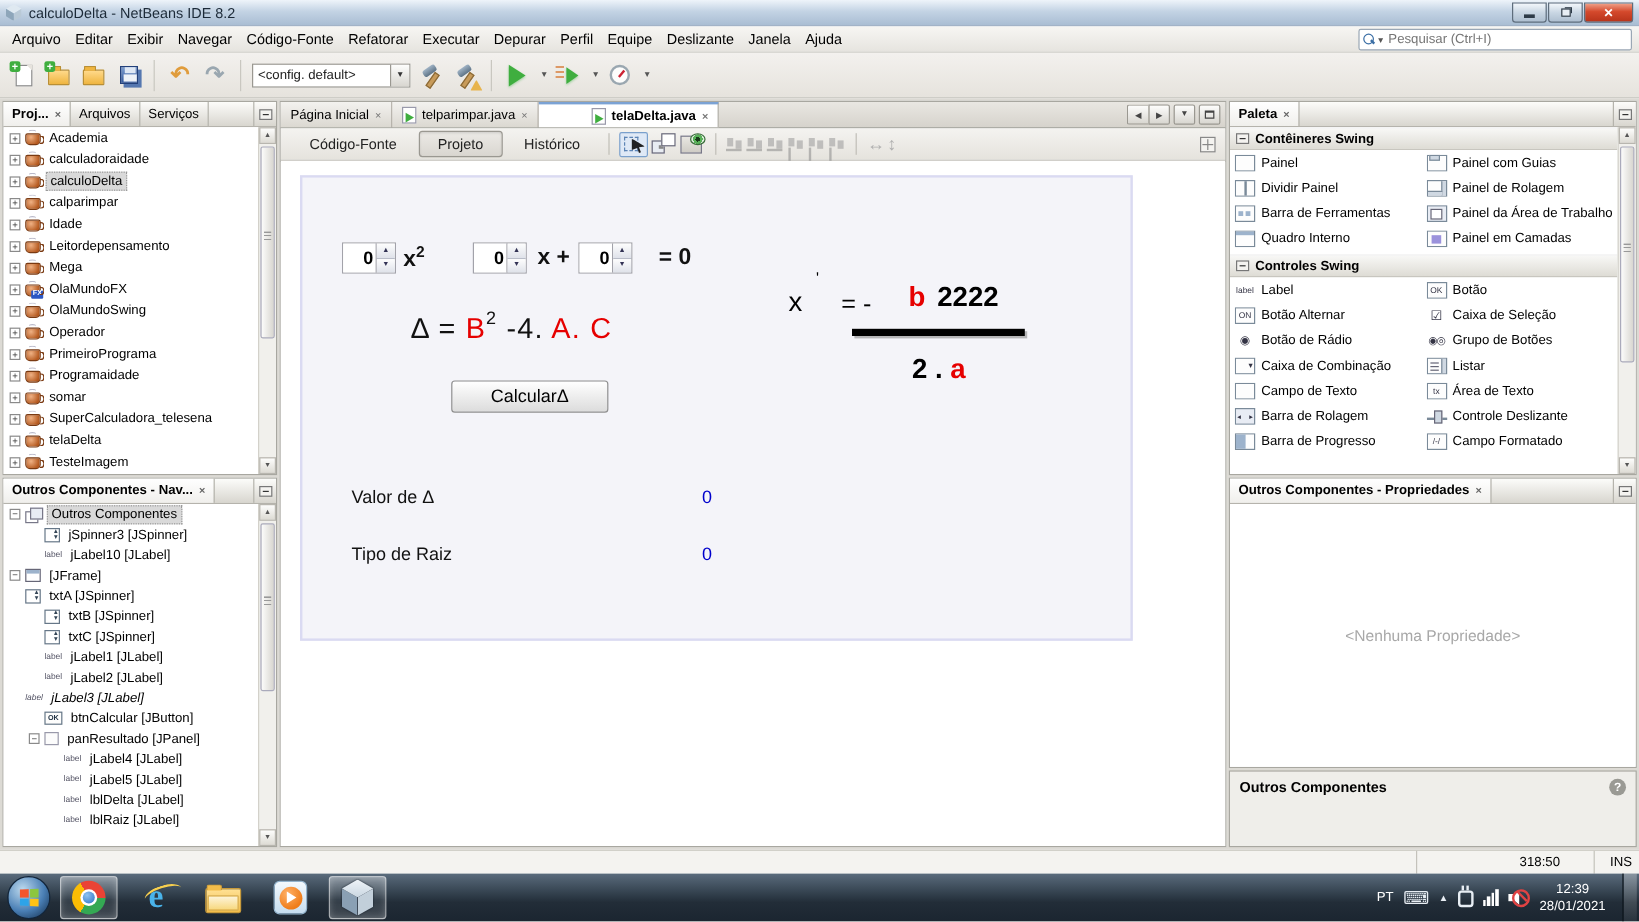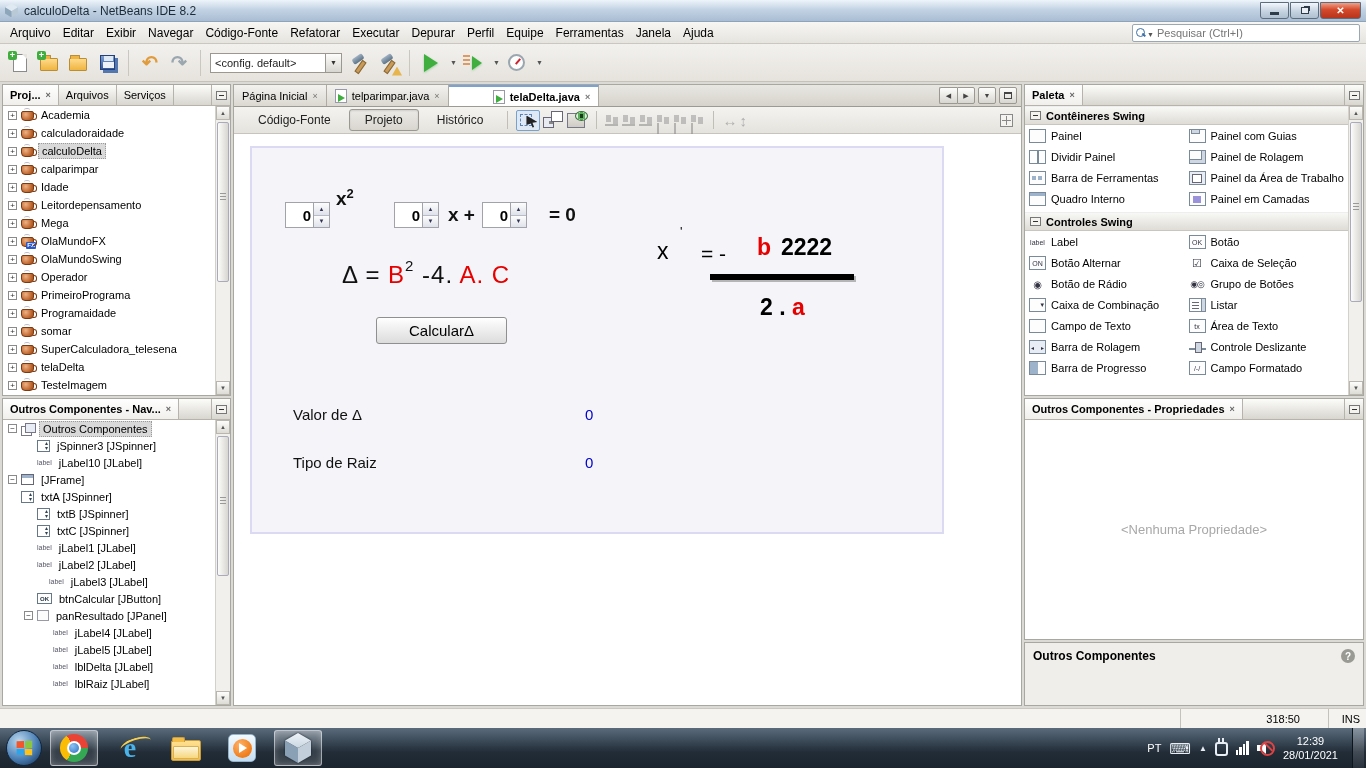--- a/index.html
+++ b/index.html
@@ -278,21 +278,21 @@
         <span class="menu-item">Arquivo</span>
         <span class="menu-item">Editar</span>
         <span class="menu-item">Exibir</span>
         <span class="menu-item">Navegar</span>
         <span class="menu-item">Código-Fonte</span>
         <span class="menu-item">Refatorar</span>
         <span class="menu-item">Executar</span>
         <span class="menu-item">Depurar</span>
         <span class="menu-item">Perfil</span>
         <span class="menu-item">Equipe</span>
-        <span class="menu-item">Ferramentas</span>
+        <span class="menu-item">Deslizante</span>
         <span class="menu-item">Janela</span>
         <span class="menu-item">Ajuda</span>
       </span>
     <span class="searchbox">
       <span class="mag"></span>
       <span class="mag-arrow">▼</span>
       <input placeholder="Pesquisar (Ctrl+I)" style="">
     </span>
   </div>
 
@@ -506,21 +506,21 @@
           <div class="tree-row" style="padding-left: 21px;">
             <span class="hspacer"></span>
             <span class="ni ni-label"></span>
             <span class="t-label">jLabel1 [JLabel]</span>
           </div>
           <div class="tree-row" style="padding-left: 21px;">
             <span class="hspacer"></span>
             <span class="ni ni-label"></span>
             <span class="t-label">jLabel2 [JLabel]</span>
           </div>
-          <div class="tree-row" style="padding-left: 33px;">
+          <div class="tree-row" style="padding-left: 5px; font-style: italic;">
             <span class="hspacer"></span>
             <span class="ni ni-label"></span>
             <span class="t-label">jLabel3 [JLabel]</span>
           </div>
           <div class="tree-row" style="padding-left: 21px;">
             <span class="hspacer"></span>
             <span class="ni ni-ok"></span>
             <span class="t-label">btnCalcular [JButton]</span>
           </div>
           <div class="tree-row" style="padding-left: 21px;">
@@ -609,21 +609,21 @@
       <div class="design">
         <div class="canvas">
 
           <span class="abs spin" style="left:33px;top:54px;">
             <input value="0" style="">
             <span class="spin-btns">
                 <span>▲</span>
                 <span>▼</span>
               </span>
           </span>
-          <span class="abs f-term" style="left:84px;top:38px;"><span>x</span><sup>2</sup></span>
+          <span class="abs f-term" style="left:84px;top:54px;"><span>x</span><sup>2</sup></span>
 
           <span class="abs spin" style="left:142px;top:54px;">
             <input value="0" style="">
             <span class="spin-btns">
                 <span>▲</span>
                 <span>▼</span>
               </span>
           </span>
           <span class="abs f-term" style="left:196px;top:56px;">x +</span>
 

